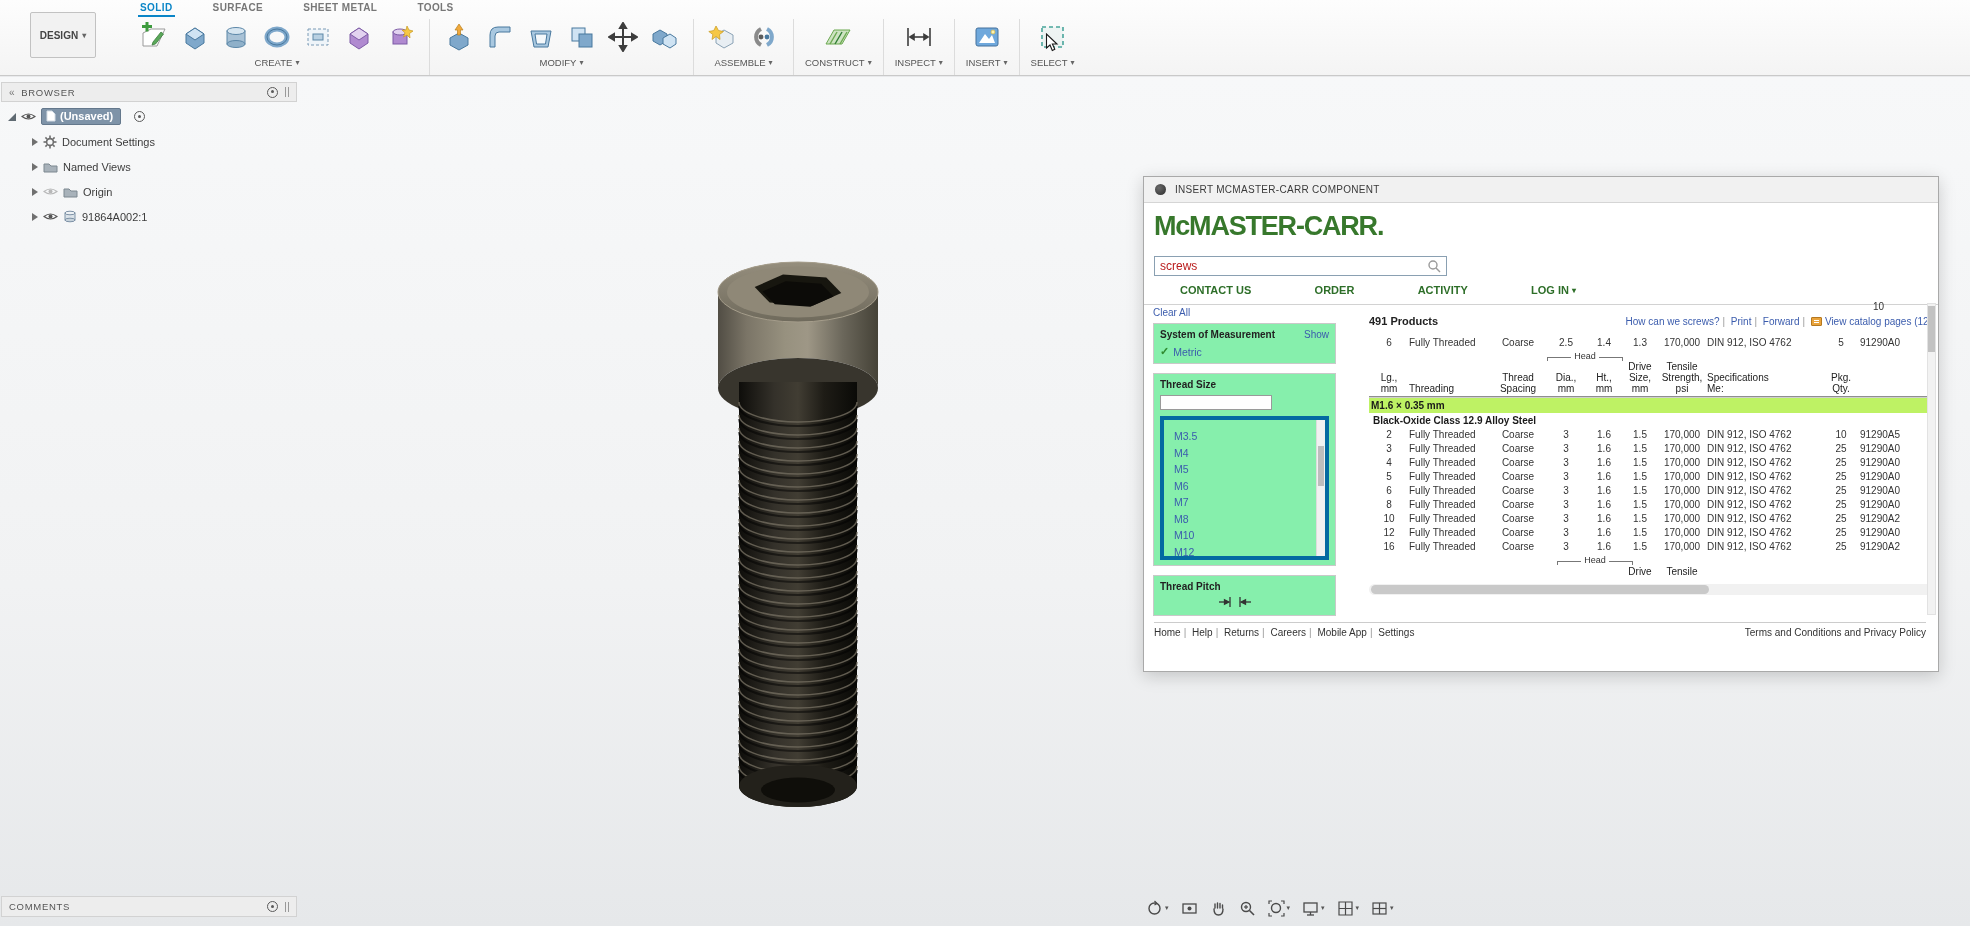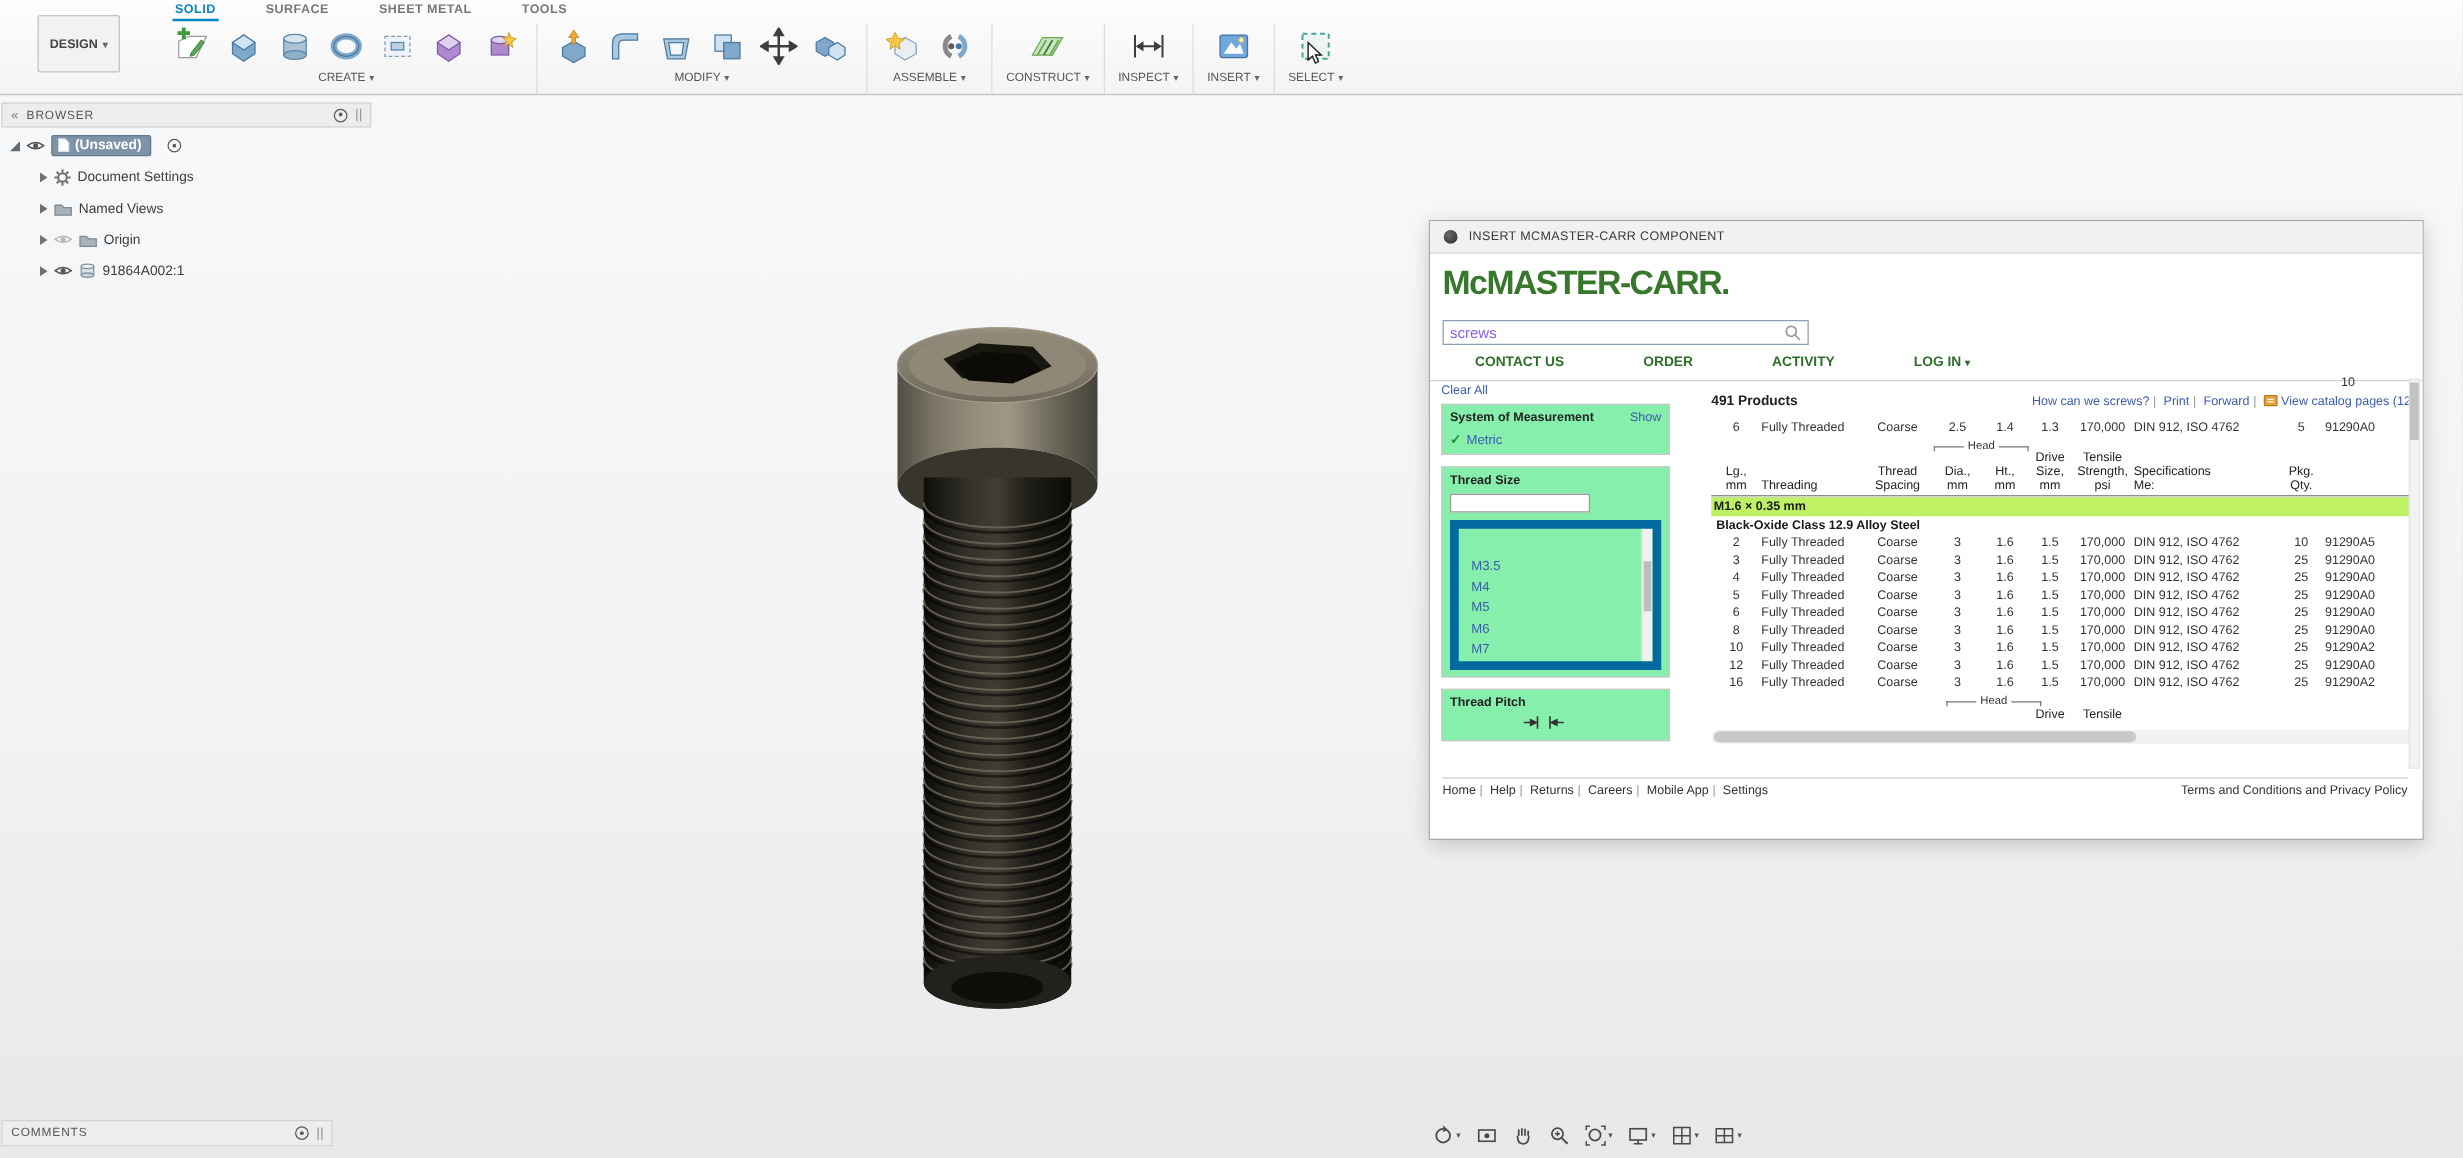--- a/index.html
+++ b/index.html
@@ -17,21 +17,21 @@
   .tgroup { display:flex; flex-direction:column; align-items:center; }
   .ticons { display:flex; gap:5px; }
   .icon { width:36px; height:36px; display:flex; align-items:center; justify-content:center; border-radius:3px; cursor:pointer; }
   .glabel { margin-top:2px; font-size:9.5px; color:#555; display:flex; align-items:center; gap:3px; cursor:pointer; }
   .caret { font-size:8px; color:#666; }
   .tsep { width:1px; height:56px; background:#dcdcdc; margin:0 11px; }
 
   
   .panel-hd { position:absolute; background:#ededed; border:1px solid #d2d2d2; display:flex; align-items:center; padding:0 7px; font-size:9.5px; color:#555; letter-spacing:.7px; }
   .browser-hd { left:1px; top:82px; width:296px; height:20px; }
-  .comments-hd { left:1px; top:896px; width:265px; height:21px; }
+  .comments-hd { left:1px; top:896px; width:296px; height:21px; }
   .panel-hd .sp { flex:1; }
   .chev { color:#777; font-size:10px; margin-right:6px; cursor:pointer; }
   .circledot { width:11px; height:11px; border:1.5px solid #5a5a5a; border-radius:50%; position:relative; display:inline-block; cursor:pointer; }
   .circledot::after { content:""; position:absolute; left:2.5px; top:2.5px; width:3px; height:3px; background:#5a5a5a; border-radius:50%; }
   .grip { width:4px; height:10px; border-left:1px solid #999; border-right:1px solid #999; margin-left:7px; cursor:pointer; }
 
   .btree { position:absolute; left:8px; top:104px; width:286px; font-size:11px; color:#3c3c3c; z-index:4; }
   .trow-b { height:25px; display:flex; align-items:center; gap:5px; }
   .trow-b.child { padding-left:24px; }
   .tri-right { width:0; height:0; border-top:4.5px solid transparent; border-bottom:4.5px solid transparent; border-left:6px solid #707070; cursor:pointer; }
@@ -50,35 +50,35 @@
   
   .dialog { position:absolute; left:1143px; top:176px; width:796px; height:496px; background:#fff; border:1px solid #a9a9a9; box-shadow:0 4px 16px rgba(0,0,0,.18); z-index:6; }
   .dlg-hd { height:26px; background:#f1f1f1; border-bottom:1px solid #d5d5d5; display:flex; align-items:center; gap:9px; padding:0 11px; font-size:10px; color:#3a3a3a; letter-spacing:.3px; }
   .dlg-circle { width:11px; height:11px; border-radius:50%; background:radial-gradient(circle at 35% 35%, #6a6a6a, #2c2c2c); }
   .dlg-body { position:relative; height:437px; overflow:hidden; background:#fff; }
   .dlg-ft { height:30px; background:#efefef; border-top:1px solid #dadada; display:flex; align-items:center; justify-content:flex-end; padding-right:16px; }
   .close-btn { background:linear-gradient(#f7f7f7,#d8d8d8); border:1px solid #a6a6a6; border-radius:2px; font-size:11px; color:#555; padding:2px 17px; font-family:inherit; cursor:pointer; }
 
   .mc-logo { position:absolute; left:10px; top:8px; font-size:27px; font-weight:bold; color:#37782c; letter-spacing:-1.2px; }
   .mc-search { position:absolute; left:10px; top:53px; width:293px; height:20px; border:1px solid #8aa0b2; display:flex; align-items:center; padding:0 5px; background:#fff; }
-  .mc-search input { border:none; outline:none; flex:1; font-size:12px; font-family:inherit; color:#8b5cf6; background:transparent; }
+  .mc-search input { border:none; outline:none; flex:1; font-size:12px; font-family:inherit; color:#b91c1c; background:transparent; }
   .mc-nav { position:absolute; left:36px; top:81px; width:396px; display:flex; justify-content:space-between; font-size:11px; font-weight:bold; color:#2d6e28; }
   .mc-nav span { cursor:pointer; display:flex; align-items:center; gap:3px; }
   .mc-navline { position:absolute; left:0; top:101px; width:100%; border-top:1px solid #d2d2d2; }
 
   
   .mc-filters { position:absolute; left:9px; top:104px; width:183px; font-size:10px; }
   .clear-row { padding-right:3px; margin-bottom:5px; font-size:10px; }
   .fbox { border:1px solid #c9c9c9; background:#86efac; margin-bottom:9px; padding:5px 6px; }
   .frow { display:flex; justify-content:space-between; align-items:center; }
   .fbold { font-weight:bold; color:#222; font-size:10px; }
   .fcheckrow { margin-top:5px; display:flex; align-items:center; gap:4px; }
   .greencheck { color:#2f8a2f; font-weight:bold; font-size:11px; }
   .tsinput { width:112px; height:15px; border:1px solid #9a9a9a; margin:5px 0 6px 0; font-size:10px; padding:0 3px; font-family:inherit; }
-  .tslist { border:7px solid #0369a1; height:120px; overflow:hidden; position:relative; padding:22px 0 0 10px; }
+  .tslist { border:4px solid #0369a1; height:144px; overflow:hidden; position:relative; padding:8px 0 0 10px; }
   .tslist li { list-style:none; line-height:16.5px; font-size:10.5px; }
   .tscroll { position:absolute; right:0; top:0; bottom:0; width:9px; background:#f1f1f1; border-left:1px solid #ddd; }
   .tscroll .thumb { position:absolute; left:1px; right:1px; top:26px; height:40px; background:#bdbdbd; }
   .tpicon { margin:4px 0 0 58px; }
 
   
   .mc-results { position:absolute; left:225px; top:100px; width:563px; font-size:10px; }
   .fragment { position:absolute; right:48px; top:-2px; font-size:10px; color:#333; }
   .res-hd { display:flex; justify-content:space-between; align-items:flex-end; margin-top:12px; }
   .res-count { font-weight:bold; font-size:11px; color:#222; }

